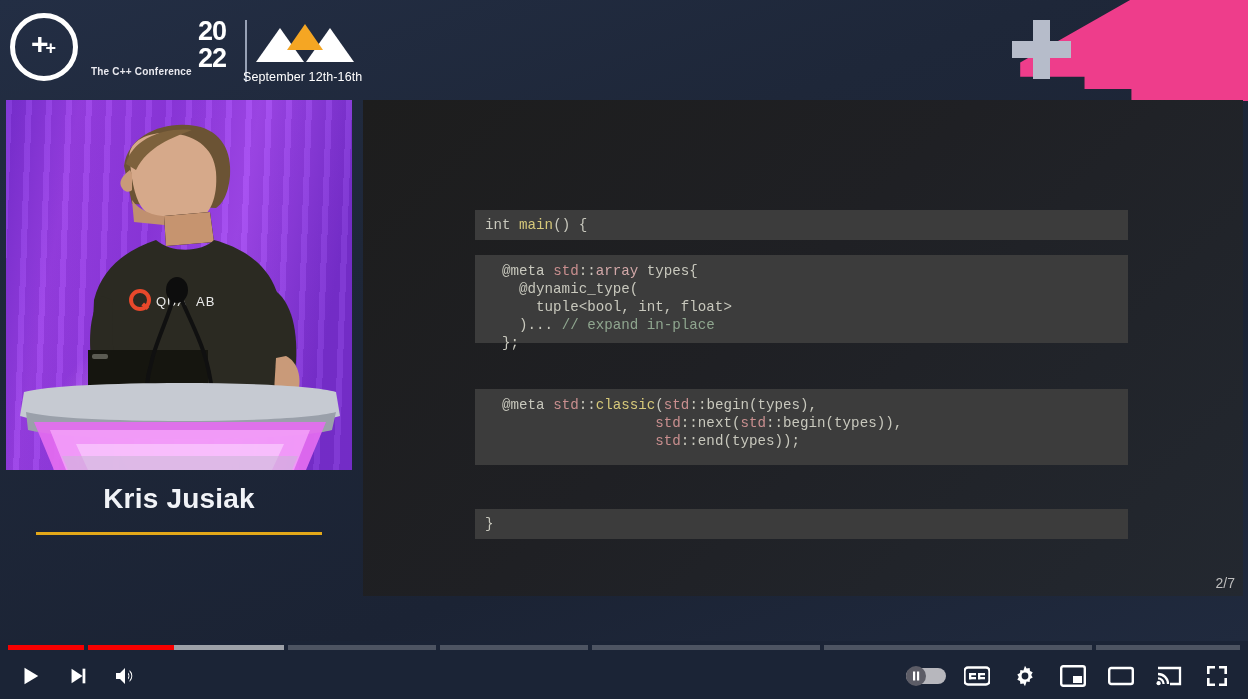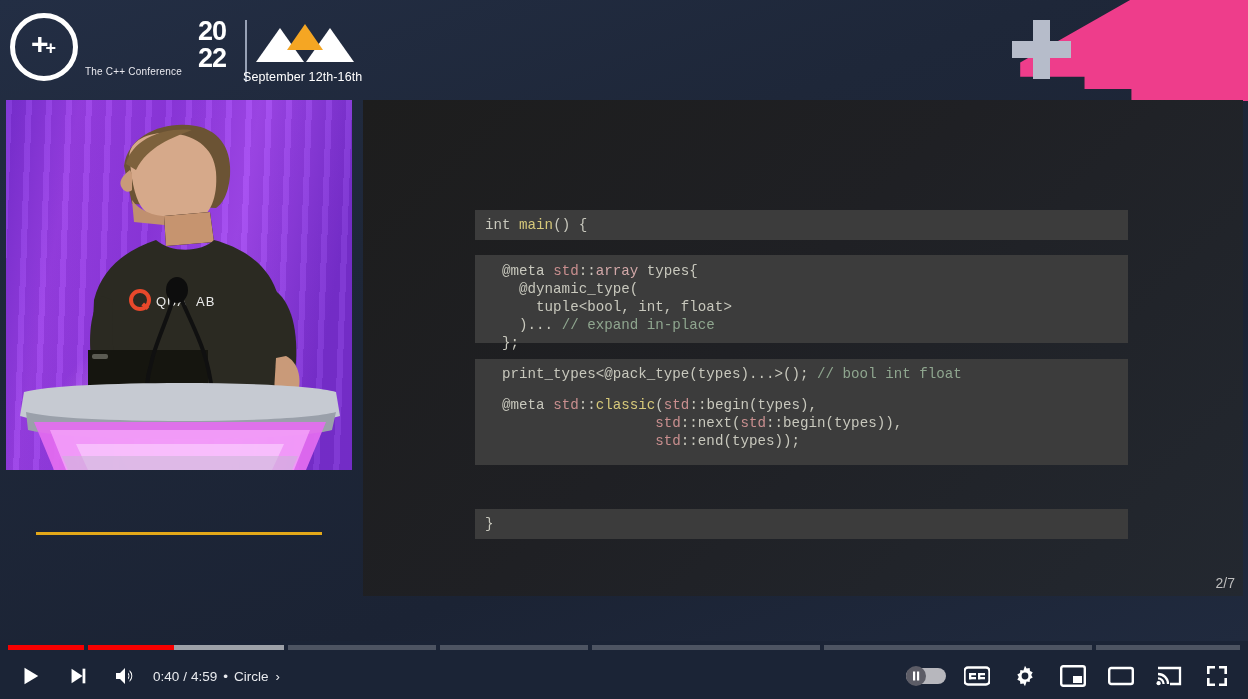--- a/index.html
+++ b/index.html
@@ -44,22 +44,22 @@
     position:absolute; left:12px; top:14px; width:44px; height:44px;
     color:#fff; font-weight:bold; font-size:30px; line-height:44px; text-align:center;
     letter-spacing:-3px;
   }
   .logo-name {
     position:absolute; left:76px; top:17px;
     color:#fff; font-size:34px; font-weight:bold; letter-spacing:-0.5px;
     font-family:"Liberation Sans", sans-serif;
   }
   .logo-sub {
-    position:absolute; left:77px; top:58px;
-    color:#e9e9ef; font-size:10px; font-weight:normal; letter-spacing:0.2px;
+    position:absolute; left:83px; top:58px;
+    color:#e9e9ef; font-size:10px; font-weight:bold; letter-spacing:0.2px;
   }
   .logo-year {
     position:absolute; left:190px; top:10px;
     color:#fff; font-size:27px; font-weight:bold; line-height:27px;
     text-align:center; letter-spacing:-1px;
   }
   .logo-year span { display:block; }
   .logo-divider {
     position:absolute; left:237px; top:12px; width:2px; height:62px; background:#97a1b5;
   }
@@ -254,35 +254,35 @@
         <path d="M20 312 C64 324, 286 324, 330 312 L326 330 C282 342, 66 342, 22 330 Z" fill="#9aa0aa"></path>
 
         <path d="M28 322 L320 322 L300 370 L48 370 Z" fill="#e46df0" opacity="0.92"></path>
         <path d="M44 330 L304 330 L288 370 L60 370 Z" fill="#f7a8fb" opacity="0.75"></path>
         <path d="M70 344 L278 344 L266 370 L82 370 Z" fill="#fbd5ff" opacity="0.6"></path>
 
         <path d="M56 356 L292 356 L286 370 L62 370 Z" fill="#c9b7d6" opacity="0.55"></path>
       </svg>
     </div>
 
+    <div class="speaker-name">Kris Jusiak</div>
     <div class="gold-rule"></div>
   </div>
 
   <div class="slide">
 
 
     <div class="code-block cb1"><span class="k-kw">int</span> <span class="k-fn">main</span><span class="k-plain">() {</span></div>
 
     <div class="code-block cb2"><span class="k-plain">  @meta </span><span class="k-ns">std</span><span class="k-plain">::</span><span class="k-type">array</span><span class="k-plain"> types{
     @dynamic_type(
       tuple&lt;bool, int, float&gt;
     )... </span><span class="k-cmt">// expand in-place</span><span class="k-plain">
   };</span></div>
 
-    <div class="code-block cb3"><span class="k-plain">  print_types&lt;@pack_type(types)...&gt;(); </span><span class="k-cmt">// bool int float</span></div>
 
     <div class="code-block cb4"><span class="k-plain">  @meta </span><span class="k-ns">std</span><span class="k-plain">::</span><span class="k-fn">classic</span><span class="k-plain">(</span><span class="k-ns">std</span><span class="k-plain">::begin(types),
                     </span><span class="k-ns">std</span><span class="k-plain">::next(</span><span class="k-ns">std</span><span class="k-plain">::begin(types)),
                     </span><span class="k-ns">std</span><span class="k-plain">::end(types));</span></div>
 
     <div class="code-block cb5"><span class="k-plain">}</span></div>
 
     <div class="page-num">2/7</div>
   </div>
 </div>
@@ -321,28 +321,20 @@
     </div>
 
     <div class="btn" style="left:105px;width:40px;">
       <svg width="24" height="24" viewBox="0 0 24 24">
         <polygon class="ic" points="3,9 7,9 12,4 12,20 7,15 3,15"></polygon>
         <path class="ic" d="M15 8.5 A5 5 0 0 1 15 15.5 L15 13.8 A3.2 3.2 0 0 0 15 10.2 Z"></path>
         <path class="ic" d="M16.6 6 A8 8 0 0 1 16.6 18 L16.6 16.3 A6.2 6.2 0 0 0 16.6 7.7 Z"></path>
       </svg>
     </div>
 
-    <div class="time-text" style="left:153px;">
-      <span>0:40</span>
-      <span style="margin:0 4px;">/</span>
-      <span>4:59</span>
-      <span class="chap-sep">•</span>
-      <span>Circle</span>
-      <span class="chev">›</span>
-    </div>
 
     <div class="btn" style="left:903px;width:46px;">
       <svg width="40" height="20" viewBox="0 0 40 20">
         <rect x="0" y="2" width="40" height="16" rx="8" fill="#b7b7bd"></rect>
         <circle cx="10" cy="10" r="10" fill="#5c5c66"></circle>
         <rect class="ic" x="7" y="5.5" width="2.2" height="9"></rect>
         <rect class="ic" x="11" y="5.5" width="2.2" height="9"></rect>
       </svg>
     </div>
 

